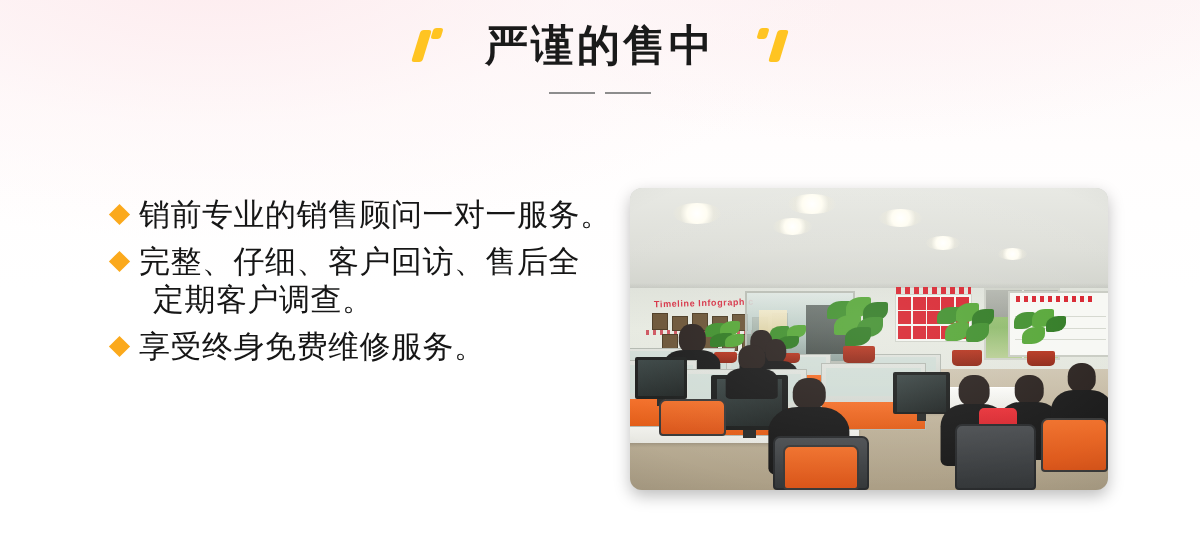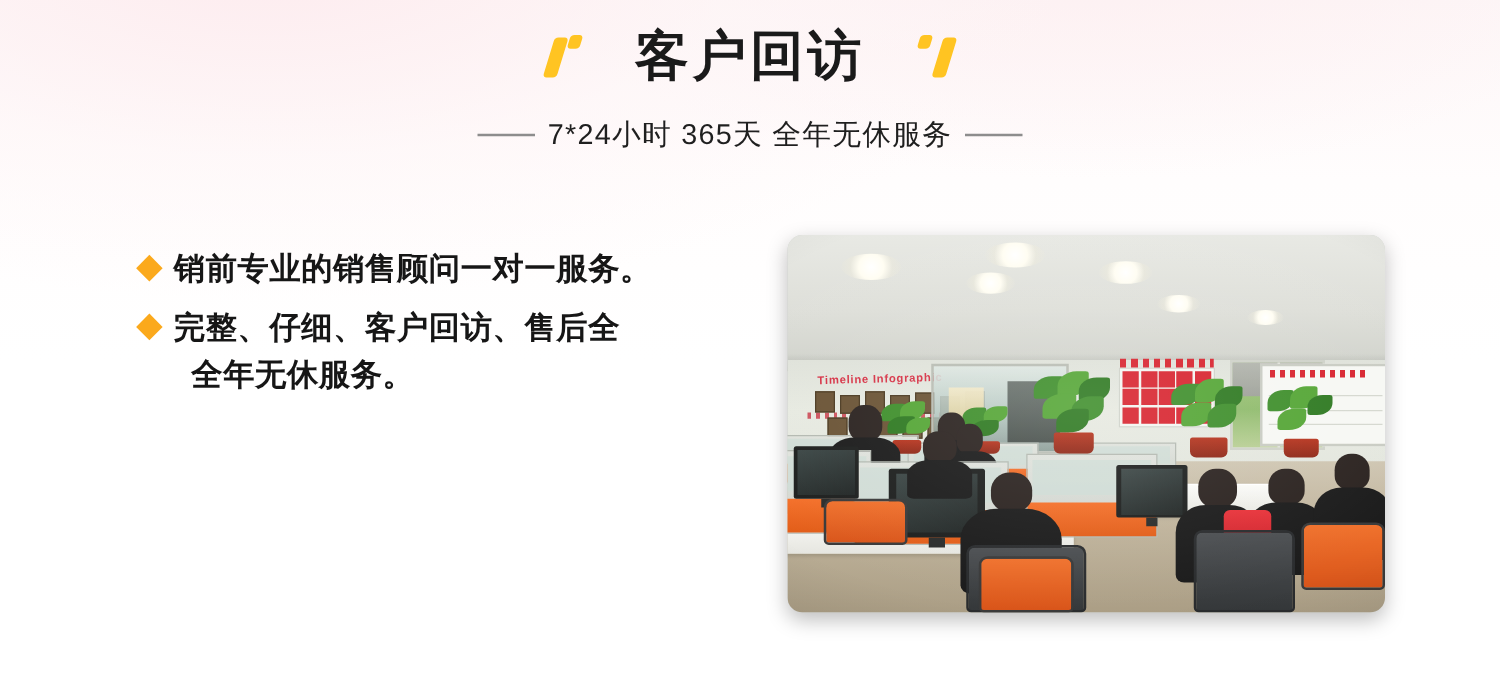--- a/index.html
+++ b/index.html
@@ -136,22 +136,22 @@
   }
   .diamond {
     flex: 0 0 auto;
     width: 15px;
     height: 15px;
     background: #FBA91C;
     transform: rotate(45deg);
     margin: 11px 12px 0 0;
   }
   .bullet-lines {
-    font-size: 25px;
-    font-weight: bold;
+    font-size: 31px;
+    font-weight: normal;
     color: #161616;
     line-height: 38px;
     letter-spacing: 0.5px;
   }
   .bullet-lines .ln2 {
     display: block;
     padding-left: 14px;
   }
 
   
@@ -475,58 +475,63 @@
 
 <div class="header">
 
   <div class="title-row">
 
     <span class="ornament orn-left">
       <i class="bar-big"></i>
       <i class="bar-small"></i>
     </span>
 
-    <span class="title-text">客户回访</span>
+    <span class="title-text">严谨的售中</span>
 
     <span class="ornament orn-right">
       <i class="bar-small"></i>
       <i class="bar-big"></i>
     </span>
 
   </div>
 
   <div class="subtitle-row">
     <span class="sub-dash"></span>
-    <span class="subtitle-text">7*24小时 365天 全年无休服务</span>
     <span class="sub-dash"></span>
   </div>
 
 </div>
 
 <div class="content">
 
   <div class="bullets">
 
     <div class="bullet-item">
       <span class="diamond"></span>
       <span class="bullet-lines">
         <span>销前专业的销售顾问一对一服务。</span>
       </span>
     </div>
 
     <div class="bullet-item">
       <span class="diamond"></span>
       <span class="bullet-lines">
         <span>完整、仔细、客户回访、售后全</span>
-        <span class="ln2">全年无休服务。</span>
+        <span class="ln2">定期客户调查。</span>
       </span>
     </div>
 
 
 
+    <div class="bullet-item">
+      <span class="diamond"></span>
+      <span class="bullet-lines">
+        <span>享受终身免费维修服务。</span>
+      </span>
+    </div>
 
   </div>
 
   <div class="photo-wrap">
     <div class="photo">
 
       <div class="ceiling"></div>
       <div class="downlight" style="left:9%;  top:5%;  width:10%; height:7%;"></div>
       <div class="downlight" style="left:30%; top:10%; width:8%;  height:5.5%;"></div>
       <div class="downlight" style="left:33%; top:2%;  width:10%; height:6.5%;"></div>

